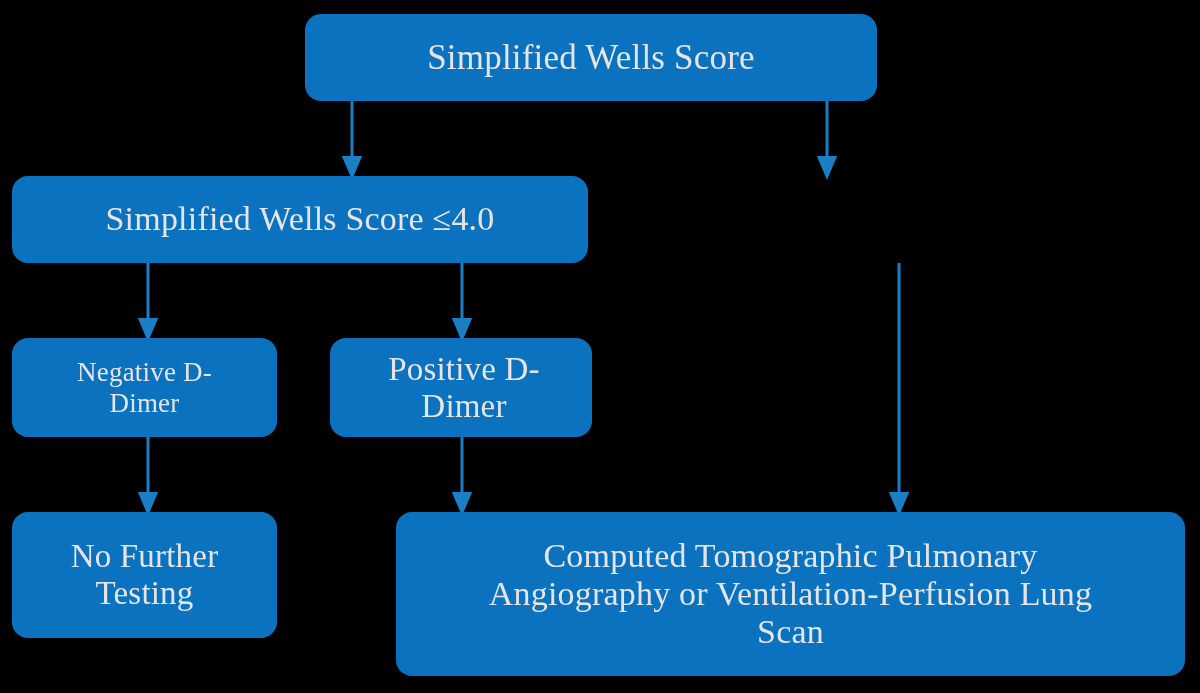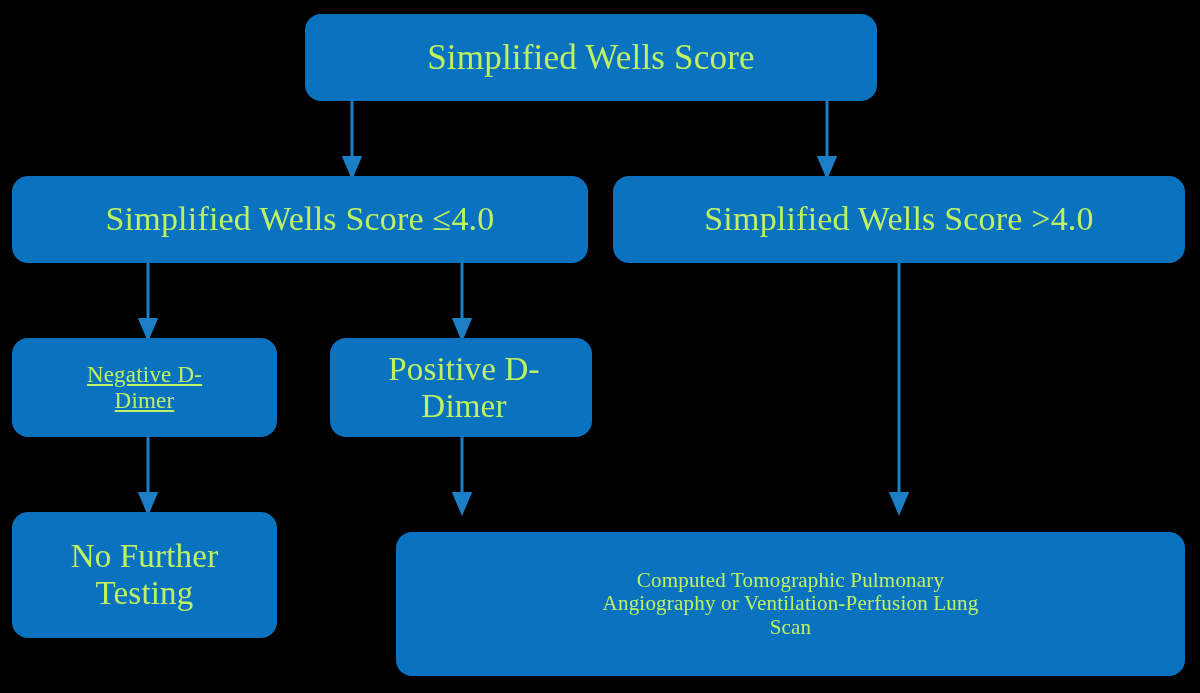--- a/index.html
+++ b/index.html
@@ -16,39 +16,39 @@
     width: 1200px;
     height: 693px;
     background: #000000;
     overflow: hidden;
   }
   .node {
     position: absolute;
     box-sizing: border-box;
     background: #0B72BF;
     border-radius: 16px;
-    color: #bef264;
+    color: #e5e5e5;
     display: flex;
     align-items: center;
     justify-content: center;
     text-align: center;
     line-height: 1.12;
     letter-spacing: 0.2px;
     padding: 4px 14px;
     font-weight: 400;
     white-space: pre-line;
   }
   
   #node-root        { left: 305px; top: 14px;  width: 572px; height: 87px;  font-size: 35px; }
   #node-score-low   { left: 12px;  top: 176px; width: 576px; height: 87px;  font-size: 34px; }
   #node-score-high  { left: 613px; top: 176px; width: 572px; height: 87px;  font-size: 34px; }
-  #node-dd-neg      { left: 12px;  top: 338px; width: 265px; height: 99px;  font-size: 23px; text-decoration: underline; }
+  #node-dd-neg      { left: 12px;  top: 338px; width: 265px; height: 99px;  font-size: 27px; }
   #node-dd-pos      { left: 330px; top: 338px; width: 262px; height: 99px;  font-size: 33px; padding-left: 20px; }
   #node-no-testing  { left: 12px;  top: 512px; width: 265px; height: 126px; font-size: 33px; }
-  #node-imaging     { left: 396px; top: 532px; width: 789px; height: 144px; font-size: 21px; }
+  #node-imaging     { left: 396px; top: 512px; width: 789px; height: 164px; font-size: 34px; }
 
   .arrow-svg {
     position: absolute;
     left: 0;
     top: 0;
     width: 1200px;
     height: 693px;
     pointer-events: none;
   }
 </style>
@@ -90,21 +90,20 @@
 
     <g>
       <line x1="899" y1="263" x2="899" y2="504" stroke="#1A7FC4" stroke-width="3" marker-end="url(#arrowhead)"></line>
     </g>
   </svg>
 
   <div class="node" id="node-root">Simplified Wells Score</div>
 
   <div class="node" id="node-score-low">Simplified Wells Score ≤4.0</div>
 
-  <div class="node" id="node-score-high">Simplified Wells Score &gt;4.0</div>
 
   <div class="node" id="node-dd-neg">Negative D-
 Dimer</div>
 
   <div class="node" id="node-dd-pos">Positive D-
 Dimer</div>
 
   <div class="node" id="node-no-testing">No Further
 Testing</div>
 

